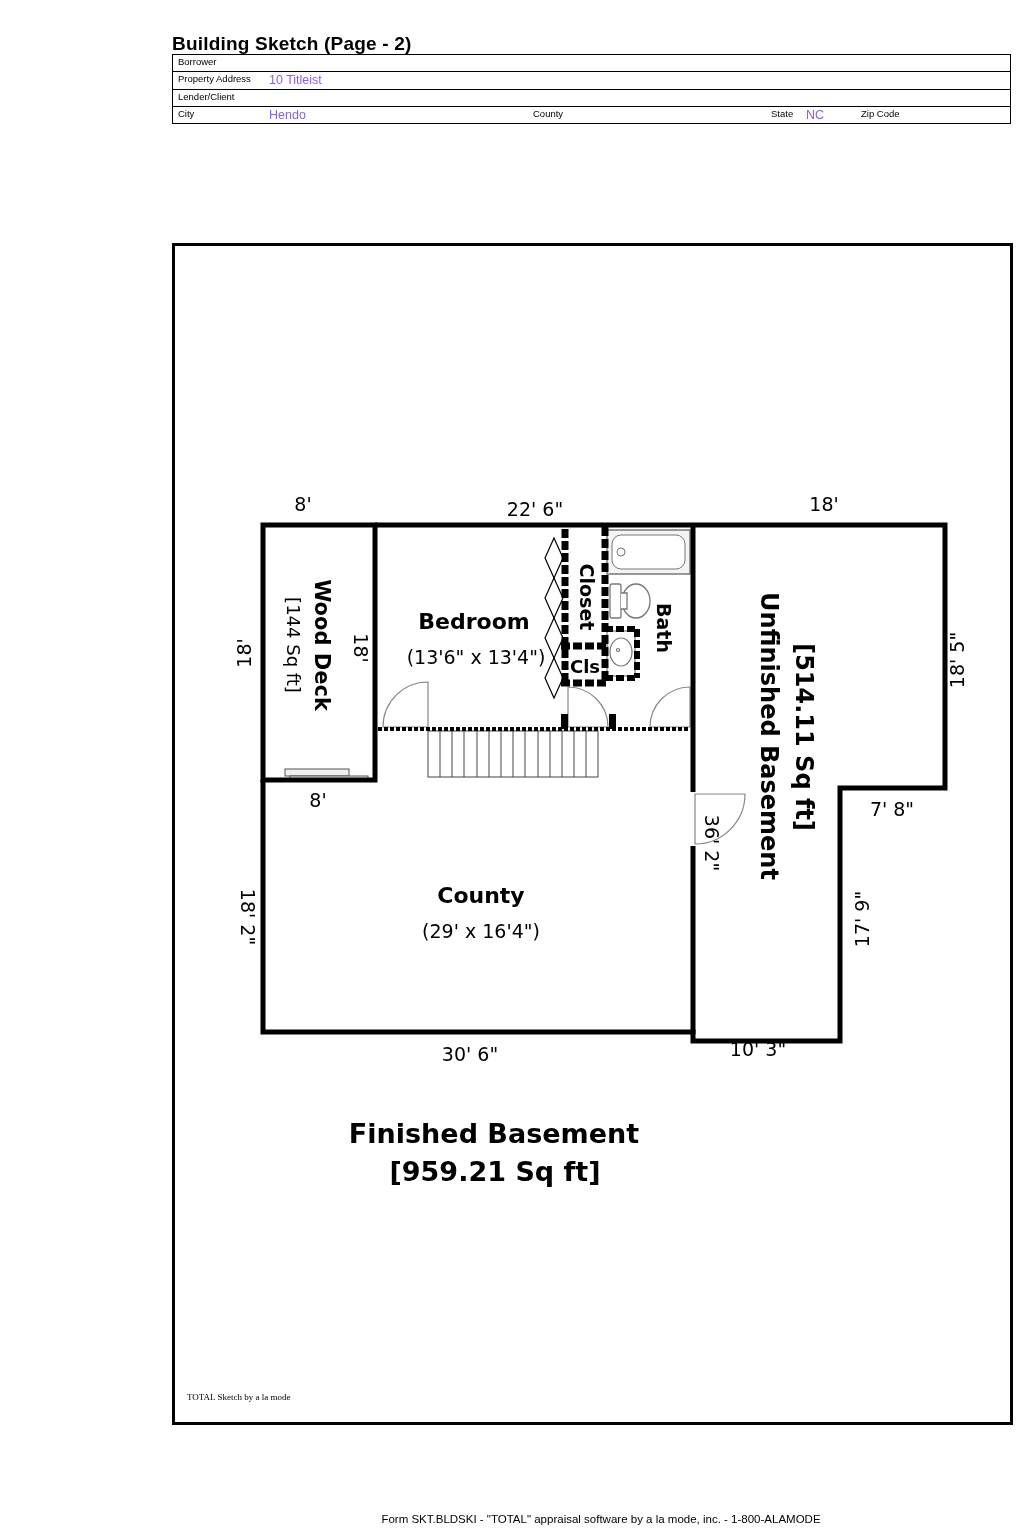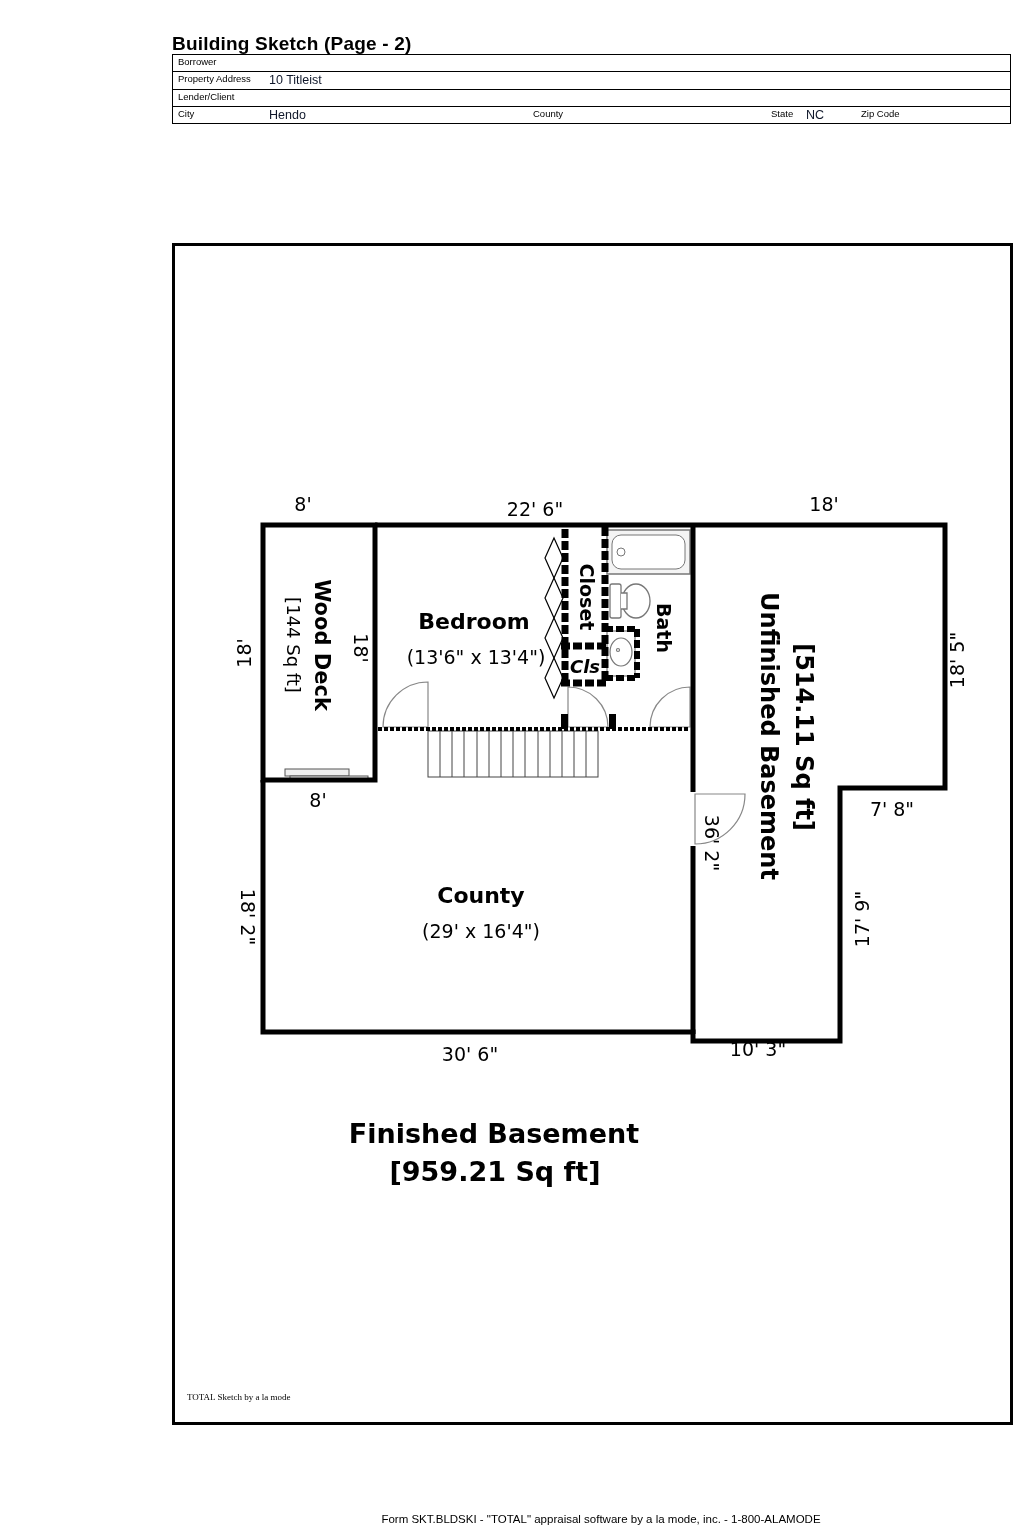--- a/index.html
+++ b/index.html
@@ -6,35 +6,35 @@
   .page{position:relative;width:1033px;height:1536px;background:#fff;overflow:hidden;
         font-family:"DejaVu Sans",sans-serif;color:#000;}
   .title{position:absolute;left:172px;top:33px;width:858px;text-align:left;
          font-family:"Liberation Sans",sans-serif;font-weight:bold;font-size:19px;letter-spacing:.2px;}
   
   .form-table{position:absolute;left:172px;top:54px;width:837px;height:68px;border:1.5px solid #000;}
   .frow{position:relative;width:100%;height:16px;border-bottom:1px solid #000;}
   .frow:last-child{border-bottom:none;height:17px;}
   .frow.tall{height:17px;}
   .flabel{position:absolute;top:1px;font-family:"Liberation Sans",sans-serif;font-size:9.5px;color:#000;white-space:nowrap;}
-  .fvalue{position:absolute;top:1px;font-family:"Liberation Sans",sans-serif;font-size:12.5px;color:#0f172a;white-space:nowrap;}
+  .fvalue{position:absolute;top:1px;font-family:"Liberation Sans",sans-serif;font-size:12.5px;color:#8b5cf6;white-space:nowrap;}
   
   .sketch-border{position:absolute;left:172px;top:243px;width:835px;height:1176px;border:3px solid #000;}
   svg.plan{position:absolute;left:0;top:0;width:1033px;height:1536px;}
   .lbl{position:absolute;transform:translate(-50%,-50%);white-space:nowrap;line-height:1.05;
        font-family:"DejaVu Sans",sans-serif;color:#000;}
   .lbl.r90{transform:translate(-50%,-50%) rotate(90deg);}
   .lbl.r270{transform:translate(-50%,-50%) rotate(-90deg);}
   .dim{font-size:19px;}
   .rm{font-weight:700;font-size:22px;}
   .rmsub{font-size:19px;}
   .rmsmall{font-weight:700;font-size:19px;}
   .rmdeck{font-weight:700;font-size:21px;}
   .rmdeckarea{font-size:18px;}
-  .rmcls{font-weight:700;font-size:18px;font-style:italic;}
+  .rmcls{font-weight:700;font-size:18px;}
   .rmmid{font-weight:700;font-size:24px;}
   .rmbig{font-weight:700;font-size:27px;}
   .watermark{position:absolute;left:187px;top:1392px;font-family:Liberation Serif, serif;font-size:9px;}
   .page-footer{position:absolute;left:170px;top:1513px;width:862px;text-align:center;
                font-family:"Liberation Sans",sans-serif;font-size:11.5px;}
 </style>
 </head>
 <body>
 
 <div class="page">

